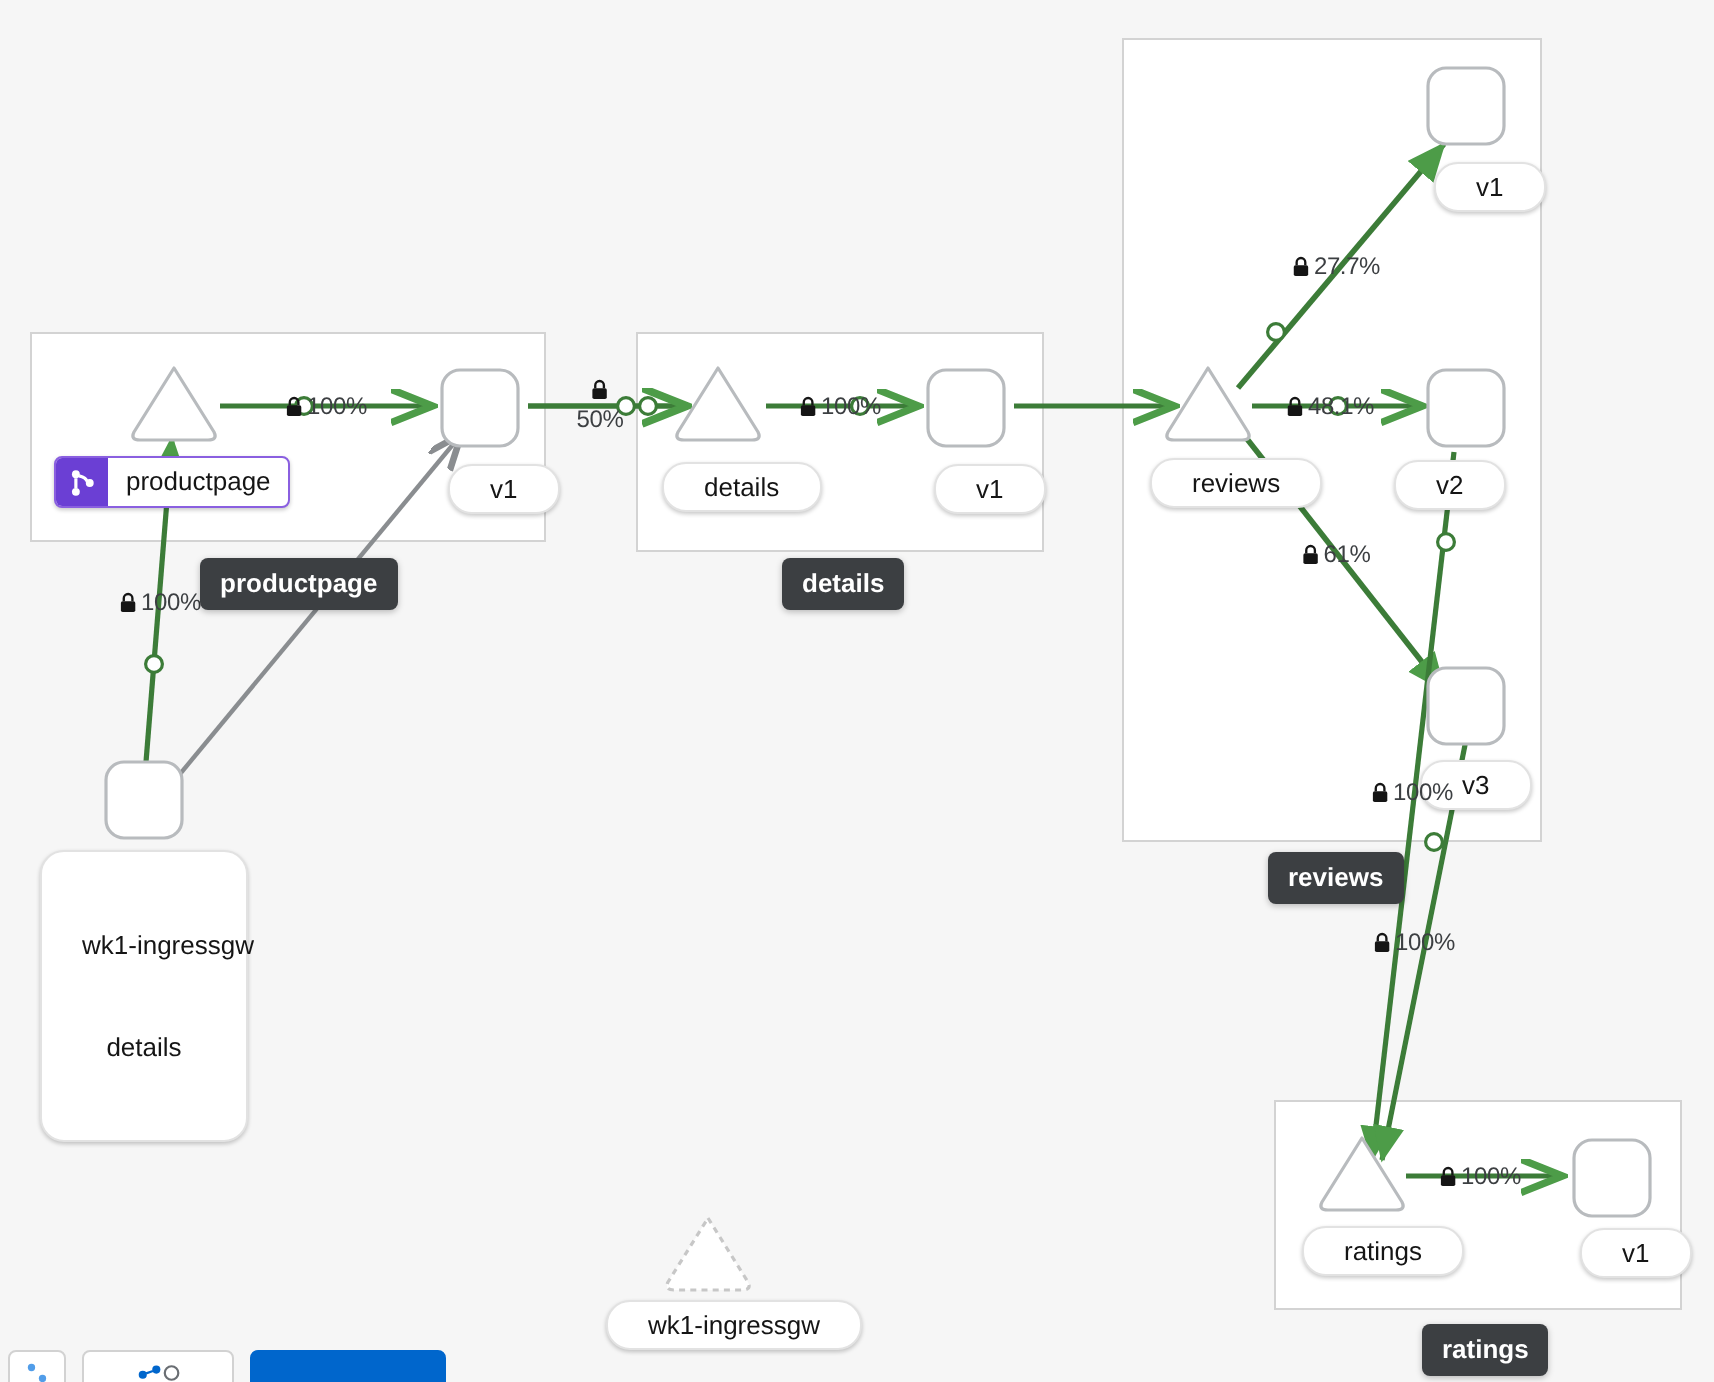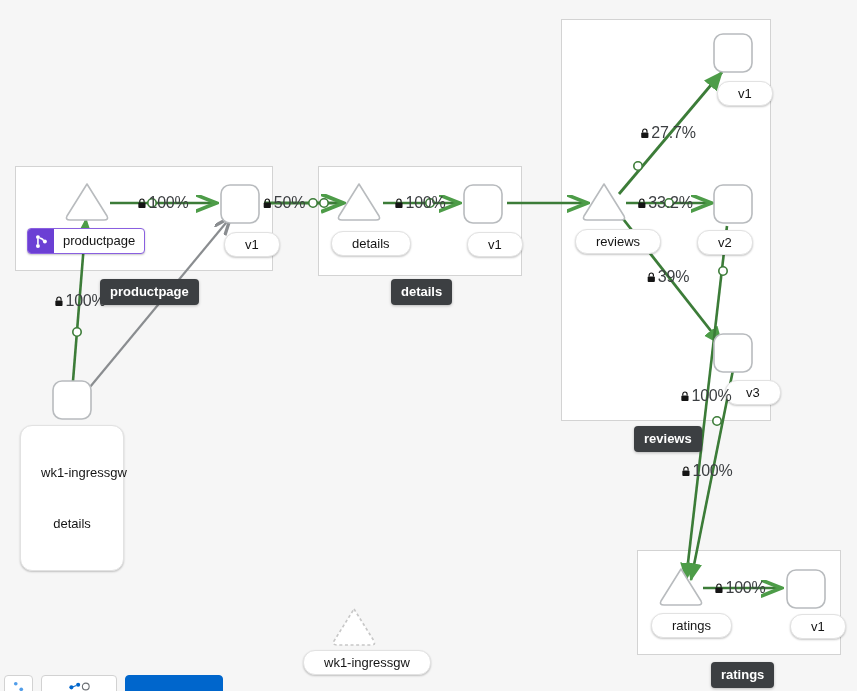--- a/index.html
+++ b/index.html
@@ -77,21 +77,21 @@
     box-shadow:0 1px 3px rgba(0,0,0,.25);
   }
 
   
   .edge-label{
     position:absolute;
     z-index:6;
     display:flex;
     align-items:center;
     gap:2px;
-    font-size:16px;
+    font-size:12px;
     color:#3c3f42;
     white-space:nowrap;
     transform:translate(-50%,-50%);
     pointer-events:none;
   }
   .edge-label .pct{letter-spacing:-.2px;}
   .lock{flex:0 0 auto;display:block;}
 
   
   #toolbar{
@@ -248,21 +248,21 @@
   <div class="chip" style="left:331px;top:231px;"><span>details</span></div>
 
   <div class="chip" style="left:467px;top:232px;"><span>v1</span></div>
 
   <div class="chip" style="left:575px;top:229px;"><span>reviews</span></div>
 
   <div class="chip" style="left:717px;top:81px;"><span>v1</span></div>
 
   <div class="chip" style="left:697px;top:230px;"><span>v2</span></div>
 
-  <div class="chip" style="left:725px;top:380px;"><span>v3</span></div>
+  <div class="chip" style="left:710px;top:380px;"><span>v3</span></div>
 
   <div class="chip" style="left:651px;top:613px;"><span>ratings</span></div>
 
   <div class="chip" style="left:790px;top:614px;"><span>v1</span></div>
 
   <div class="chip two-line" style="left:20px;top:425px;width:104px;">
     <div>wk1-ingressgw</div>
     <div>details</div>
   </div>
 
@@ -277,21 +277,21 @@
   </div>
 
   <div class="edge-label" style="left:163px;top:203px;">
     <svg class="lock" width="9" height="11" viewBox="0 0 10 12">
       <path d="M2.6,5 L2.6,3.4 A2.4,2.4 0 0 1 7.4,3.4 L7.4,5" fill="none" stroke="#151515" stroke-width="1.3"></path>
       <rect x="1" y="5" width="8" height="6" rx="1" fill="#151515"></rect>
     </svg>
     <span class="pct">100%</span>
   </div>
 
-  <div class="edge-label" style="left:284px;top:203px;">
+  <div class="edge-label" style="left:300px;top:203px;flex-direction:column;">
     <svg class="lock" width="9" height="11" viewBox="0 0 10 12">
       <path d="M2.6,5 L2.6,3.4 A2.4,2.4 0 0 1 7.4,3.4 L7.4,5" fill="none" stroke="#151515" stroke-width="1.3"></path>
       <rect x="1" y="5" width="8" height="6" rx="1" fill="#151515"></rect>
     </svg>
     <span class="pct">50%</span>
   </div>
 
   <div class="edge-label" style="left:420px;top:203px;">
     <svg class="lock" width="9" height="11" viewBox="0 0 10 12">
       <path d="M2.6,5 L2.6,3.4 A2.4,2.4 0 0 1 7.4,3.4 L7.4,5" fill="none" stroke="#151515" stroke-width="1.3"></path>
@@ -306,29 +306,29 @@
       <rect x="1" y="5" width="8" height="6" rx="1" fill="#151515"></rect>
     </svg>
     <span class="pct">27.7%</span>
   </div>
 
   <div class="edge-label" style="left:665px;top:203px;">
     <svg class="lock" width="9" height="11" viewBox="0 0 10 12">
       <path d="M2.6,5 L2.6,3.4 A2.4,2.4 0 0 1 7.4,3.4 L7.4,5" fill="none" stroke="#151515" stroke-width="1.3"></path>
       <rect x="1" y="5" width="8" height="6" rx="1" fill="#151515"></rect>
     </svg>
-    <span class="pct">33.2%</span>
+    <span class="pct">48.1%</span>
   </div>
 
   <div class="edge-label" style="left:668px;top:277px;">
     <svg class="lock" width="9" height="11" viewBox="0 0 10 12">
       <path d="M2.6,5 L2.6,3.4 A2.4,2.4 0 0 1 7.4,3.4 L7.4,5" fill="none" stroke="#151515" stroke-width="1.3"></path>
       <rect x="1" y="5" width="8" height="6" rx="1" fill="#151515"></rect>
     </svg>
-    <span class="pct">39%</span>
+    <span class="pct">61%</span>
   </div>
 
   <div class="edge-label" style="left:706px;top:396px;">
     <svg class="lock" width="9" height="11" viewBox="0 0 10 12">
       <path d="M2.6,5 L2.6,3.4 A2.4,2.4 0 0 1 7.4,3.4 L7.4,5" fill="none" stroke="#151515" stroke-width="1.3"></path>
       <rect x="1" y="5" width="8" height="6" rx="1" fill="#151515"></rect>
     </svg>
     <span class="pct">100%</span>
   </div>
 

